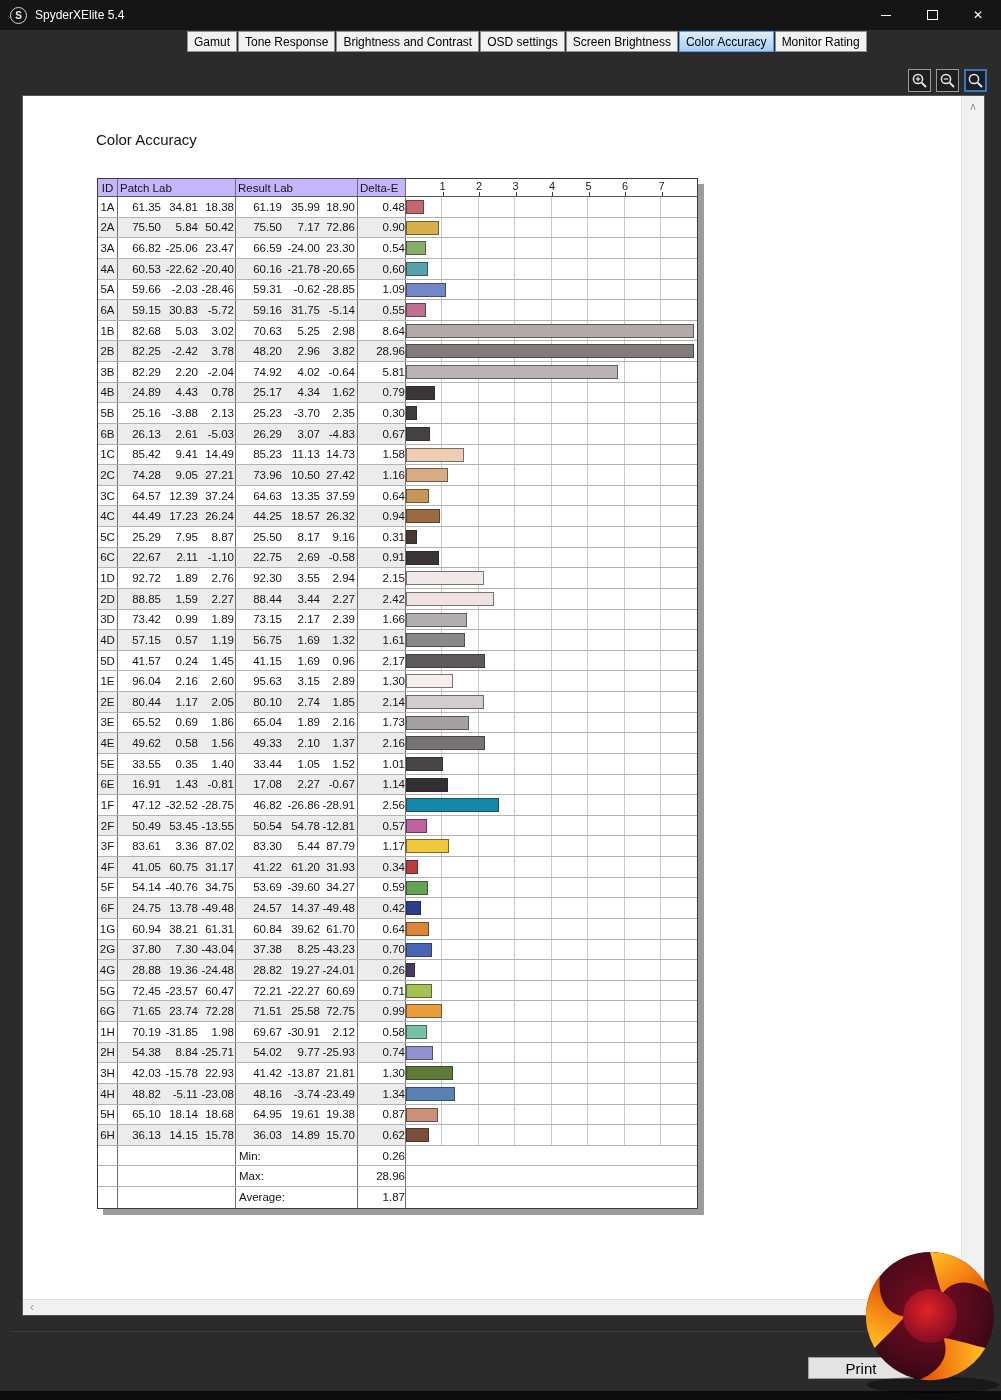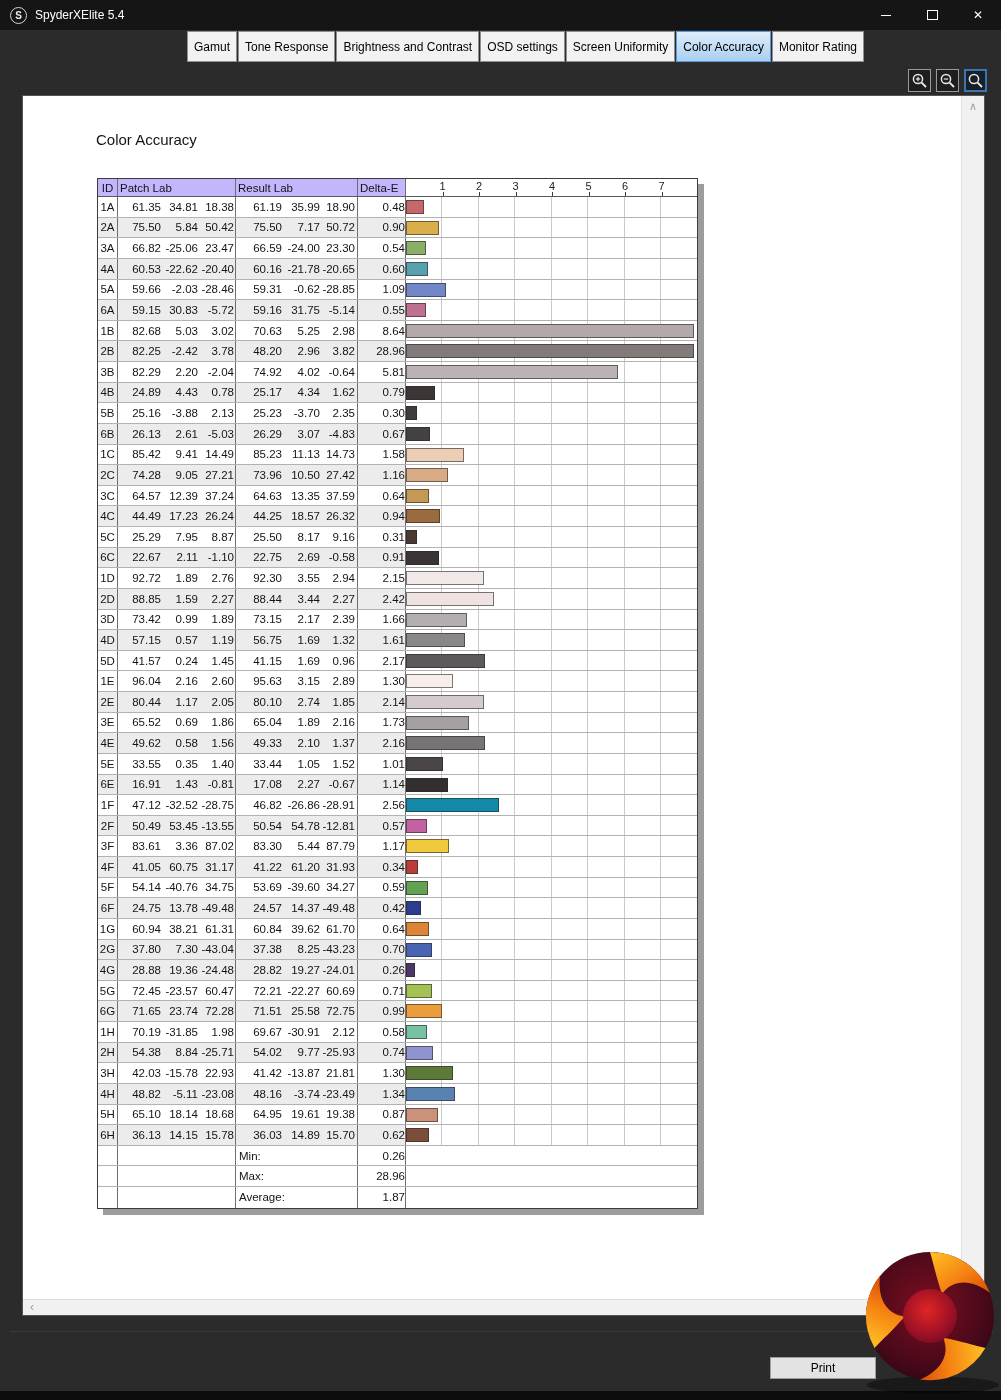--- a/index.html
+++ b/index.html
@@ -14,21 +14,21 @@
   .app-icon{width:15px;height:15px;border:1px solid #d6d6d6;border-radius:50%;
     margin-left:10px;display:flex;align-items:center;justify-content:center;
     font-size:10px;font-weight:bold;color:#e9e9e9}
   .title-text{margin-left:8px;font-size:12px;color:#fff}
   .win-controls{margin-left:auto;display:flex;height:100%}
   .win-btn{width:46px;height:100%;display:flex;align-items:center;justify-content:center;color:#fff}
   .min-glyph{width:10px;height:1px;background:#fff}
   .max-glyph{width:9px;height:8px;border:1px solid #fff}
   .close-glyph{font-size:12px;line-height:1;color:#fff}
   
-  .tabbar{position:absolute;left:187px;top:31px;display:flex;height:31px;z-index:4}
+  .tabbar{position:absolute;left:187px;top:31px;display:flex;height:21px;z-index:4}
   .tab{background:#f2f2f2;border:1px solid #8f8f8f;margin-right:1px;padding:0 6px;
     font-size:12px;display:flex;align-items:center;color:#000;box-sizing:border-box;white-space:nowrap}
   .tab.selected{background:linear-gradient(#ddecfb,#a9cff2);border-color:#5a9ade}
   
   .zoom-tools{position:absolute;top:69px;left:908px;display:flex;gap:5px;z-index:4}
   .zoom-btn{width:23px;height:23px;background:#1e1e1e;border:1px solid #9a9a9a;
     display:flex;align-items:center;justify-content:center;box-sizing:border-box}
   .zoom-btn.selected{border:2px solid #3a76b4;background:#181f26}
   
   .page{position:absolute;left:22px;top:95px;width:963px;height:1221px;background:#fff;
@@ -57,22 +57,22 @@
   .n{display:inline-block;text-align:right;white-space:nowrap}
   .patch .n0{width:41px}.patch .n1{width:37px}.patch .n2{width:36px}
   .result .n0{width:44px}.result .n1{width:38px}.result .n2{width:35px}
   .grid{background-image:repeating-linear-gradient(to right,transparent 0,transparent 35.5px,#cacaca 35.5px,#cacaca 36.5px)}
   .bar{position:absolute;left:0;top:3px;height:14px;box-sizing:border-box;border:1px solid rgba(40,40,40,.6)}
   .tick-label{position:absolute;top:1px;transform:translateX(-50%);font-size:11px;color:#222}
   .tick-mark{position:absolute;bottom:0;width:1px;height:4px;background:#3c3c3c}
   .trow .cell.sum-label{justify-content:flex-start;padding-left:3px}
   
   .seam{position:absolute;left:10px;top:1331px;width:983px;height:1px;background:#3a3a3a}
-  .print-btn{position:absolute;left:770px;top:1357px;width:106px;height:22px;background:#e3e3e3;
-    border:1px solid #9e9e9e;font-size:12px;color:#000;display:flex;align-items:center;
+  .print-btn{position:absolute;left:808px;top:1357px;width:106px;height:22px;background:#e3e3e3;
+    border:1px solid #9e9e9e;font-size:15px;color:#000;display:flex;align-items:center;
     justify-content:center;box-sizing:border-box;z-index:6}
   .bottom-strip{position:absolute;left:0;bottom:0;width:100%;height:9px;background:#0d0d0d;z-index:3}
   .logo{position:absolute;left:855px;top:1243px;width:150px;height:152px;z-index:7}
 </style>
 </head>
 <body>
 
 <div class="titlebar">
   <div class="app-icon">S</div>
   <div class="title-text">SpyderXElite 5.4</div>
@@ -87,21 +87,21 @@
         <span class="close-glyph">✕</span>
       </div>
   </div>
 </div>
 
 <div class="tabbar">
     <div class="tab">Gamut</div>
     <div class="tab">Tone Response</div>
     <div class="tab">Brightness and Contrast</div>
     <div class="tab">OSD settings</div>
-    <div class="tab">Screen Uniformity</div>
+    <div class="tab">Screen Brightness</div>
     <div class="tab selected">Color Accuracy</div>
     <div class="tab">Monitor Rating</div>
   </div>
 
 <div class="zoom-tools">
   <div class="zoom-btn">
     <svg width="17" height="17" viewBox="0 0 17 17">
       <circle cx="7" cy="7" r="4.6" fill="none" stroke="#e8e8e8" stroke-width="1.5"></circle>
       <line x1="10.6" y1="10.6" x2="15" y2="15" stroke="#e8e8e8" stroke-width="1.9"></line>
       <line x1="4.8" y1="7" x2="9.2" y2="7" stroke="#e8e8e8" stroke-width="1.2"></line>
@@ -170,21 +170,21 @@
         <div class="trow alt">
           <div class="cell id">2A</div>
           <div class="cell patch">
             <span class="n n0">75.50</span>
             <span class="n n1">5.84</span>
             <span class="n n2">50.42</span>
           </div>
           <div class="cell result">
             <span class="n n0">75.50</span>
             <span class="n n1">7.17</span>
-            <span class="n n2">50.72</span>
+            <span class="n n2">72.86</span>
           </div>
           <div class="cell delta">0.90</div>
           <div class="cell chart grid">
             <div class="bar" style="width: 32.85px; background: rgb(217, 174, 75);"></div>
           </div>
         </div>
         <div class="trow">
           <div class="cell id">3A</div>
           <div class="cell patch">
             <span class="n n0">66.82</span>

